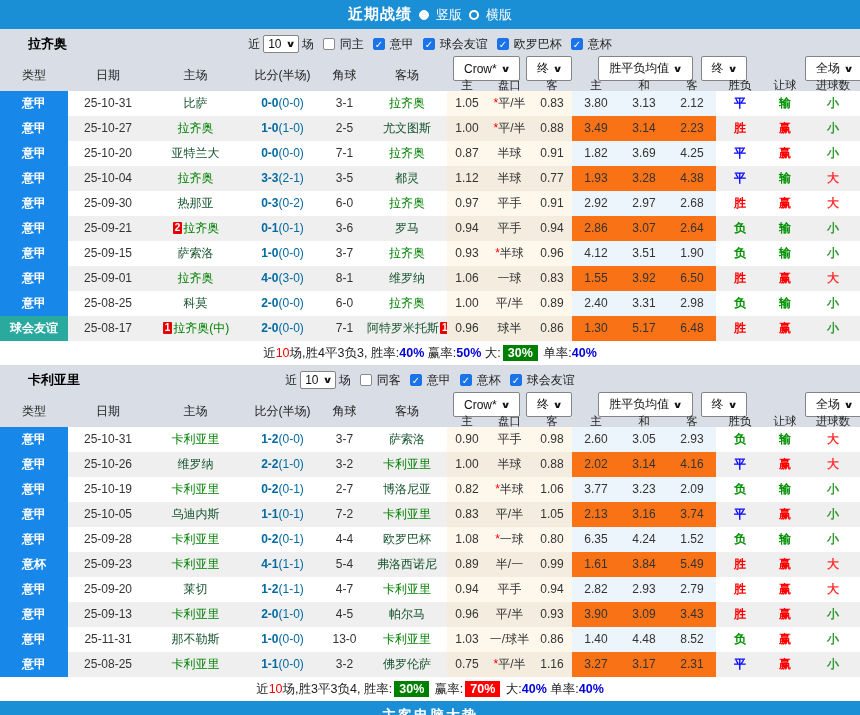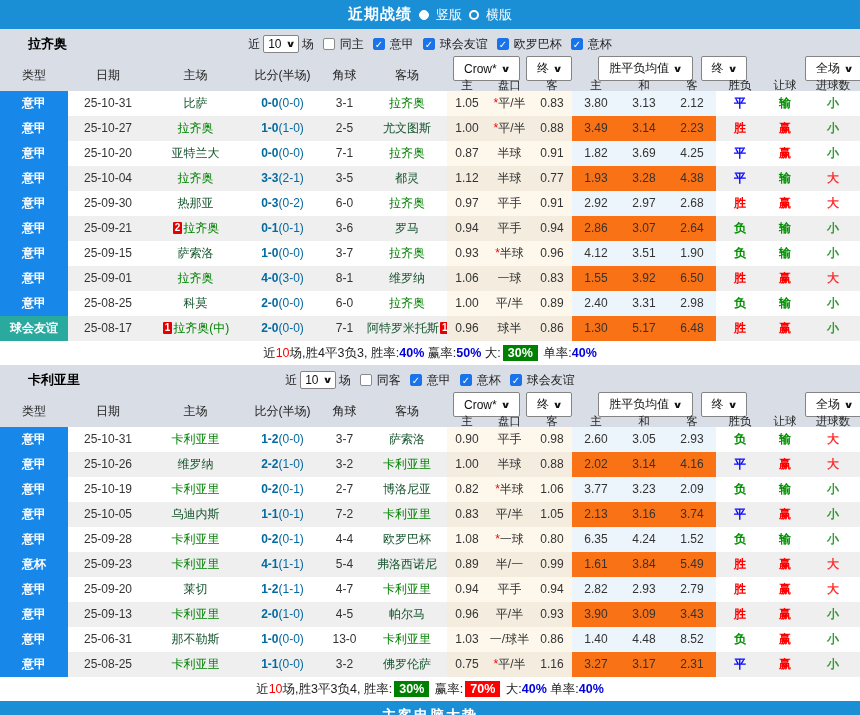--- a/index.html
+++ b/index.html
@@ -548,21 +548,21 @@
     <div class="cell c9 zA">3.90</div>
     <div class="cell c10 zA">3.09</div>
     <div class="cell c11 zA">3.43</div>
     <div class="cell c12 zR t-red">胜</div>
     <div class="cell c13 zR t-red">赢</div>
     <div class="cell c14 zR t-lgreen">小</div>
   </div>
 
   <div class="row odd">
     <div class="cell c0 typecell bg-league">意甲</div>
-    <div class="cell c1 zL">25-06-31</div>
+    <div class="cell c1 zL">25-11-31</div>
     <div class="cell c2 zL"><span class="tm">那不勒斯</span></div>
     <div class="cell c3 zL score"><b>1-0</b><span>(0-0)</span></div>
     <div class="cell c4 zL">13-0</div>
     <div class="cell c5 zL"><span class="tm grn">卡利亚里</span></div>
     <div class="cell c6 zP">1.03</div>
     <div class="cell c7 zP">一/球半</div>
     <div class="cell c8 zP">0.86</div>
     <div class="cell c9 zA">1.40</div>
     <div class="cell c10 zA">4.48</div>
     <div class="cell c11 zA">8.52</div>

